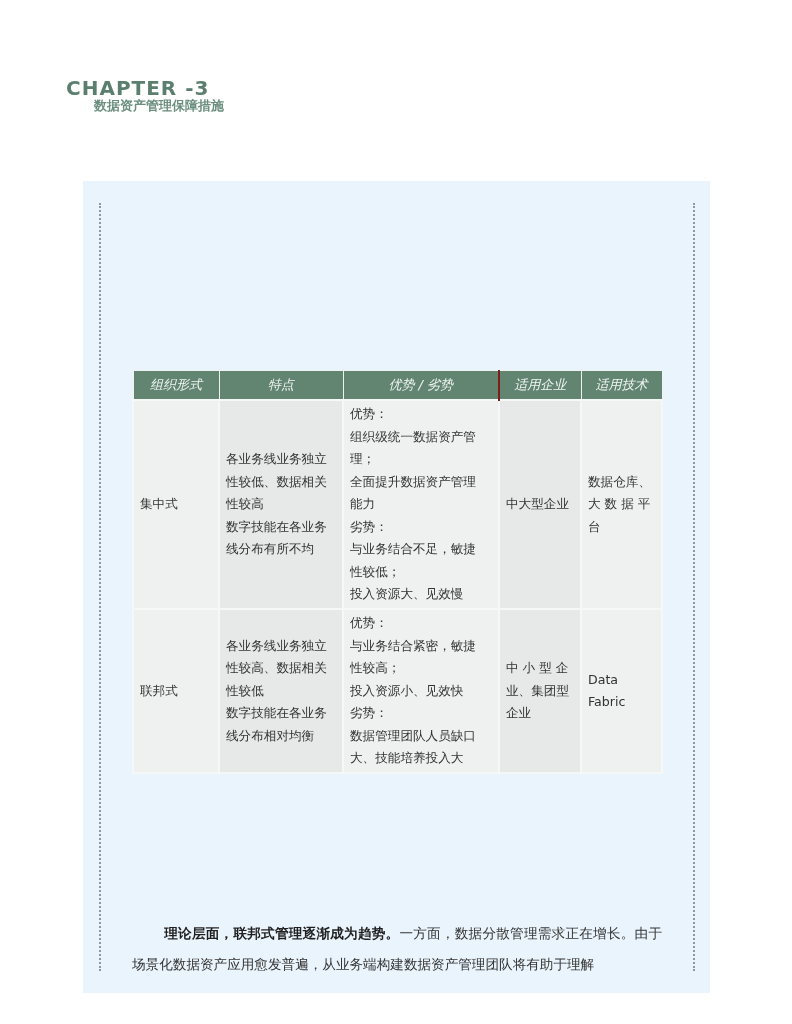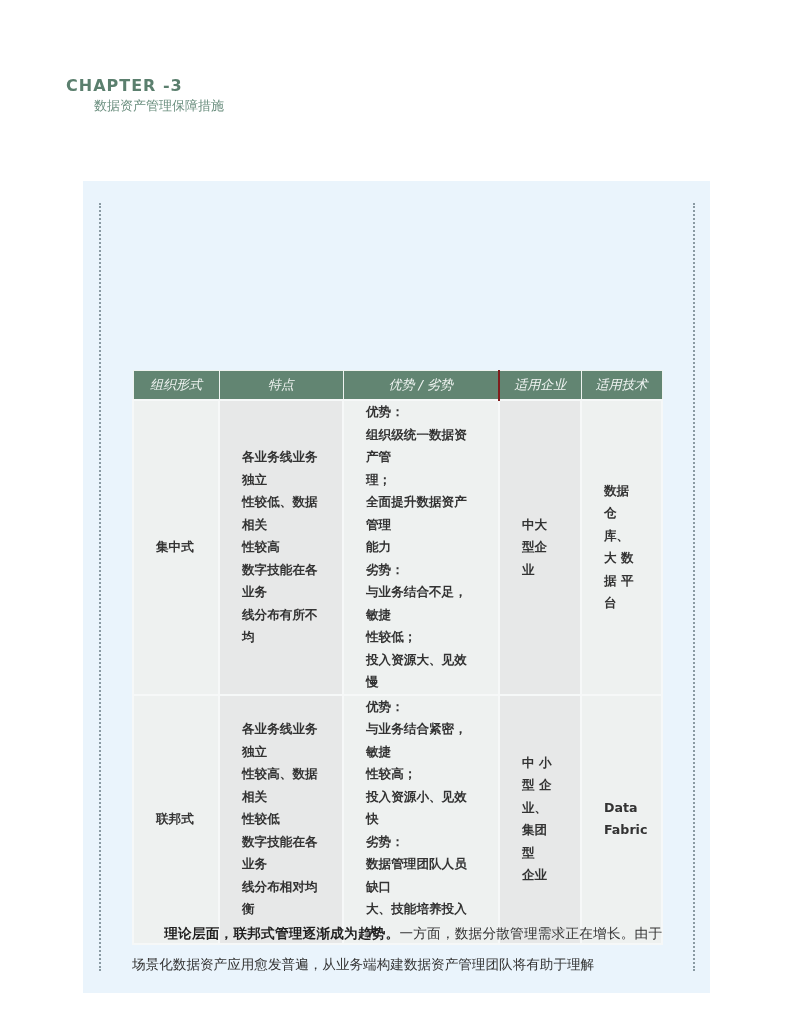--- a/index.html
+++ b/index.html
@@ -2,26 +2,26 @@
 <html><head>
 <meta charset="utf-8">
 <style>
   html, body { margin: 0; padding: 0; }
   body {
     width: 792px; height: 1024px; background: #ffffff; position: relative; overflow: hidden;
     font-family: "DejaVu Sans", "Liberation Sans", sans-serif; color: #2b2b2b;
   }
   .chapter-label {
     position: absolute; left: 66px; top: 76px;
-    font-family: "DejaVu Sans", sans-serif; font-weight: 900; font-size: 16px; letter-spacing: 1px;
+    font-family: "DejaVu Sans", sans-serif; font-weight: 900; font-size: 20px; letter-spacing: 1px;
     color: #5b7f6e; transform: scaleY(0.95);
   }
   .chapter-sub {
     position: absolute; left: 94px; top: 97px;
-    font-size: 13px; font-weight: normal; color: #6b8f7f;
+    font-size: 13px; font-weight: bold; color: #6b8f7f;
   }
   .panel {
     position: absolute; left: 83px; top: 181px; width: 627px; height: 812px;
     background: #eaf4fc;
   }
   .dots {
     position: absolute; top: 22px; height: 768px; width: 0;
     border-left: 2px dotted #8a9aa3;
   }
   .dots.left { left: 16px; }
@@ -39,21 +39,21 @@
   }
   table.cmp {
     position: absolute; left: 49px; top: 189px; width: 529px;
     border-collapse: collapse; table-layout: fixed; font-size: 12.6px; color: #333;
   }
   table.cmp th {
     background: #628572; color: #f1f5f3; font-weight: normal; height: 26px;
     border: 1px solid #eef3f0; font-size: 13px; font-style: italic;
   }
   table.cmp th.dark-r { border-right: 2px solid #7f1d1d; }
-  table.cmp td { border: 2px solid #f6f8f8; vertical-align: middle; padding: 0 22px; line-height: 22.5px; font-weight: bold; }
+  table.cmp td { border: 2px solid #f6f8f8; vertical-align: middle; padding: 0 6px; line-height: 22.5px; }
   table.cmp td.c-light { background: #eef1f0; }
   table.cmp td.c-grey { background: #e7e8e8; }
   td.center { text-align: left; }
   .cell-line { display: block; }
 </style>
 </head>
 <body>
 
 <div class="chapter-label">CHAPTER -3</div>
 <div class="chapter-sub">数据资产管理保障措施</div>

